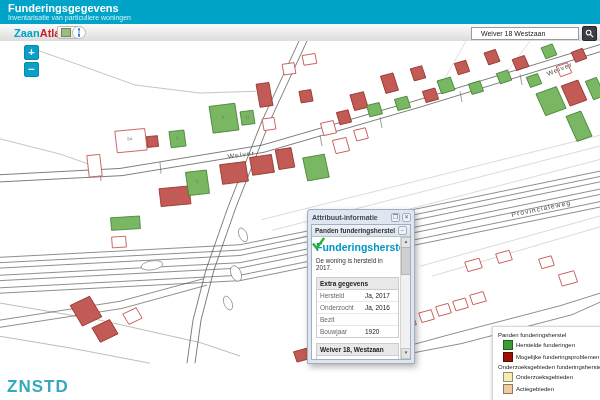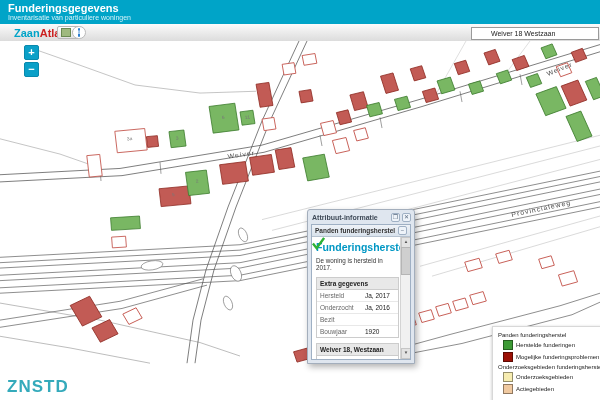--- a/index.html
+++ b/index.html
@@ -19,21 +19,21 @@
   .logo .la{color:#cc2020;}
   .tbtn{position:absolute;top:2px;height:13px;border:1px solid #b9b9b9;border-radius:2px;
       background:linear-gradient(#ffffff,#e3e3e3);font-size:7px;color:#555;
       display:flex;align-items:center;justify-content:center;gap:1px;padding:0 3px;cursor:pointer;}
   .tbtn .mini{width:8px;height:7px;background:#9fb97f;border:1px solid #6b8a52;display:inline-block;}
   .ibtn{position:absolute;left:72px;top:2px;width:13px;height:13px;border:1px solid #b9b9b9;
       border-radius:7px;background:#fff;display:flex;align-items:center;justify-content:center;cursor:pointer;}
   .ibtn .ic{width:9px;height:9px;border-radius:5px;background:#2e7fd0;color:#fff;font-size:7px;
       font-weight:bold;text-align:center;line-height:9px;font-family:"Liberation Serif",serif;}
   .searchwrap{position:absolute;left:471px;top:2px;display:flex;align-items:center;gap:3px;}
-  .searchwrap input{width:88px;height:11px;border:1px solid #9a9a9a;font-size:7px;padding:0 19px;color:#222;}
+  .searchwrap input{width:88px;height:11px;border:1px solid #9a9a9a;font-size:7px;padding:0 9px;color:#222;}
   .searchbtn{width:13px;height:13px;background:#3a3f45;border:1px solid #23272b;border-radius:2px;
       display:flex;align-items:center;justify-content:center;cursor:pointer;}
 
   
   .map{position:absolute;left:0;top:41px;width:600px;height:359px;background:#fff;}
   .map svg{position:absolute;left:0;top:0;}
   .b-g{fill:#79b763;stroke:#3c7c2d;stroke-width:.8;}
   .b-r{fill:#c25b55;stroke:#8e2a22;stroke-width:.8;}
   .b-o{fill:#ffffff;stroke:#c4564e;stroke-width:.9;}
   .slabel{font-size:7px;fill:#4a4a4a;letter-spacing:1px;font-family:"Liberation Sans",sans-serif;}

